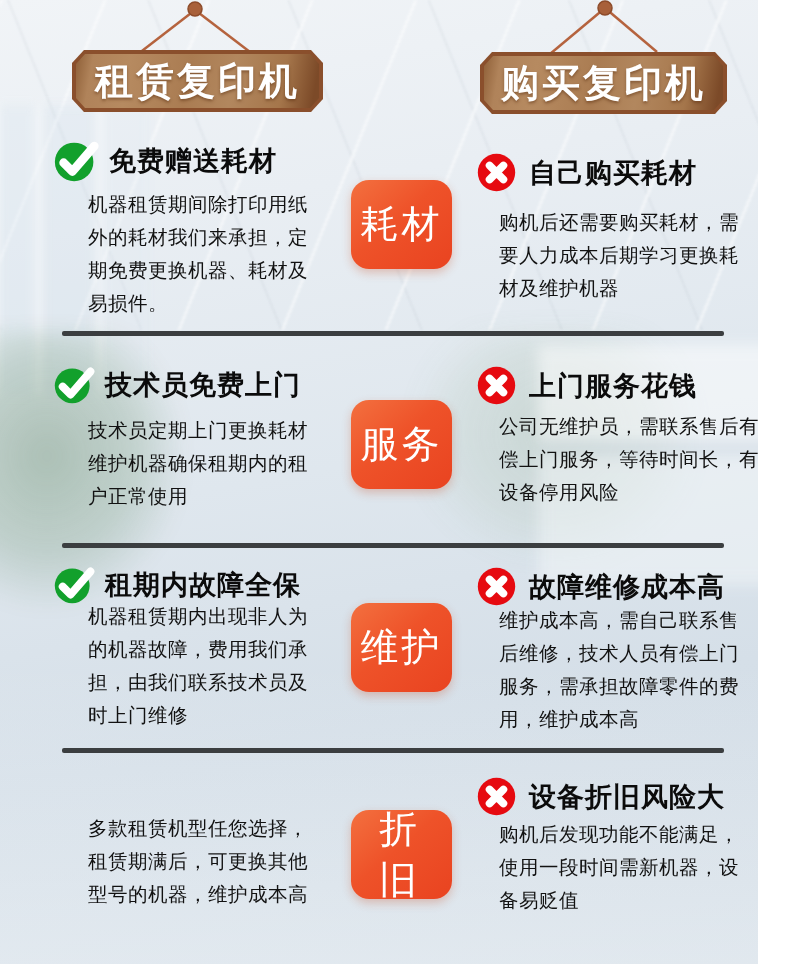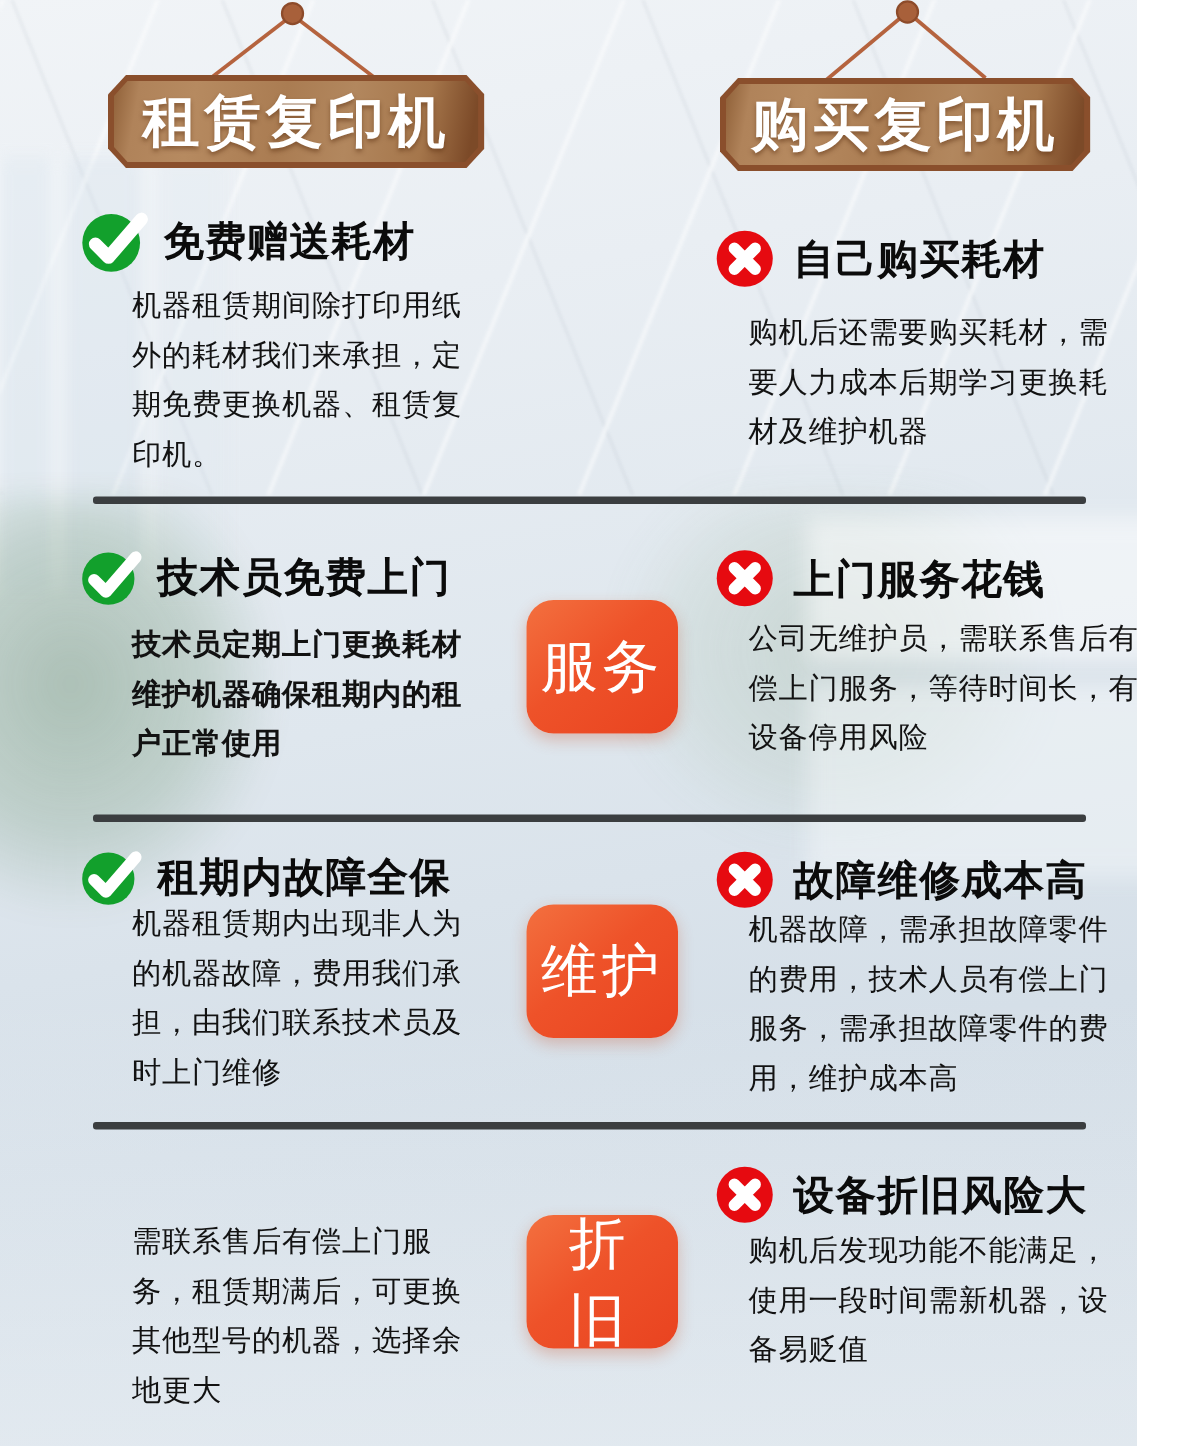--- a/index.html
+++ b/index.html
@@ -53,21 +53,21 @@
 
   .h-l1 { left:54px; top:140px; } .h-r1 { left:477px; top:153px; }
   .h-l2 { left:54px; top:366px; } .h-r2 { left:477px; top:366px; }
   .h-l3 { left:54px; top:566px;align-items:center; } .h-r3 { left:477px; top:567px; }
   .h-l4 { left:54px; top:776px; } .h-r4 { left:477px; top:777px; }
 
   .desc { position:absolute; font-size:19.5px; line-height:33px; color:#121212;
           letter-spacing:.5px; text-align:left; }
   .p-l1 { left:88px; top:188px; width:224px; }
   .p-r1 { left:499px; top:206px; width:254px; }
-  .p-l2 { left:88px; top:414px; width:224px;font-weight:bold; }
+  .p-l2 { left:88px; top:414px; width:224px; }
   .p-r2 { left:499px; top:410px; width:264px; }
   .p-l3 { left:88px; top:600px; width:224px; }
   .p-r3 { left:499px; top:604px; width:256px; }
   .p-l4 { left:88px; top:812px; width:224px; }
   .p-r4 { left:499px; top:818px; width:254px; }
 
   .badge { position:absolute; width:101px; height:89px; border-radius:18px;
            background:linear-gradient(140deg,#f3703f 0%,#ee5229 45%,#e94320 100%);
            display:flex; align-items:center; justify-content:center;
            color:#fff; font-size:38px; letter-spacing:3px; font-weight:500;
@@ -121,22 +121,23 @@
 
     <div class="head h-l1">
       <span class="icon">
         <svg width="42" height="42" viewBox="0 0 48 48">
             <circle cx="23" cy="25" r="22" fill="#12a02c"></circle>
             <path d="M11 26 L21 36 L46 7" fill="none" stroke="#fff" stroke-width="10" stroke-linecap="round" stroke-linejoin="round"></path>
           </svg>
       </span>
       <h3>免费赠送耗材</h3>
     </div>
-    <p class="desc p-l1">机器租赁期间除打印用纸外的耗材我们来承担，定期免费更换机器、租赁复印机。</p>
-
+    <p class="desc p-l1">机器租赁期间除打印用纸外的耗材我们来承担，定期免费更换机器、耗材及易损件。</p>
+
+    <div class="badge badge-1">耗材</div>
 
     <div class="head h-r1">
       <span class="icon">
         <svg width="39" height="39" viewBox="0 0 48 48">
             <circle cx="24" cy="24" r="23" fill="#e60a10"></circle>
             <path d="M15.5 15.5 L32.5 32.5 M32.5 15.5 L15.5 32.5" fill="none" stroke="#fff" stroke-width="9.5" stroke-linecap="round"></path>
           </svg>
       </span>
       <h3>自己购买耗材</h3>
     </div>
@@ -185,25 +186,25 @@
 
     <div class="head h-r3">
       <span class="icon">
         <svg width="39" height="39" viewBox="0 0 48 48">
             <circle cx="24" cy="24" r="23" fill="#e60a10"></circle>
             <path d="M15.5 15.5 L32.5 32.5 M32.5 15.5 L15.5 32.5" fill="none" stroke="#fff" stroke-width="9.5" stroke-linecap="round"></path>
           </svg>
       </span>
       <h3>故障维修成本高</h3>
     </div>
-    <p class="desc p-r3">机器故障，需承担故障零件的费用，技术人员有偿上门服务，需承担故障零件的费用，维护成本高</p>
+    <p class="desc p-r3">维护成本高，需自己联系售后维修，技术人员有偿上门服务，需承担故障零件的费用，维护成本高</p>
 
     <div class="divider div-3"></div>
 
-    <p class="desc p-l4">需联系售后有偿上门服务，租赁期满后，可更换其他型号的机器，选择余地更大</p>
+    <p class="desc p-l4">多款租赁机型任您选择，租赁期满后，可更换其他型号的机器，维护成本高</p>
 
     <div class="badge badge-4">折旧</div>
 
     <div class="head h-r4">
       <span class="icon">
         <svg width="39" height="39" viewBox="0 0 48 48">
             <circle cx="24" cy="24" r="23" fill="#e60a10"></circle>
             <path d="M15.5 15.5 L32.5 32.5 M32.5 15.5 L15.5 32.5" fill="none" stroke="#fff" stroke-width="9.5" stroke-linecap="round"></path>
           </svg>
       </span>

